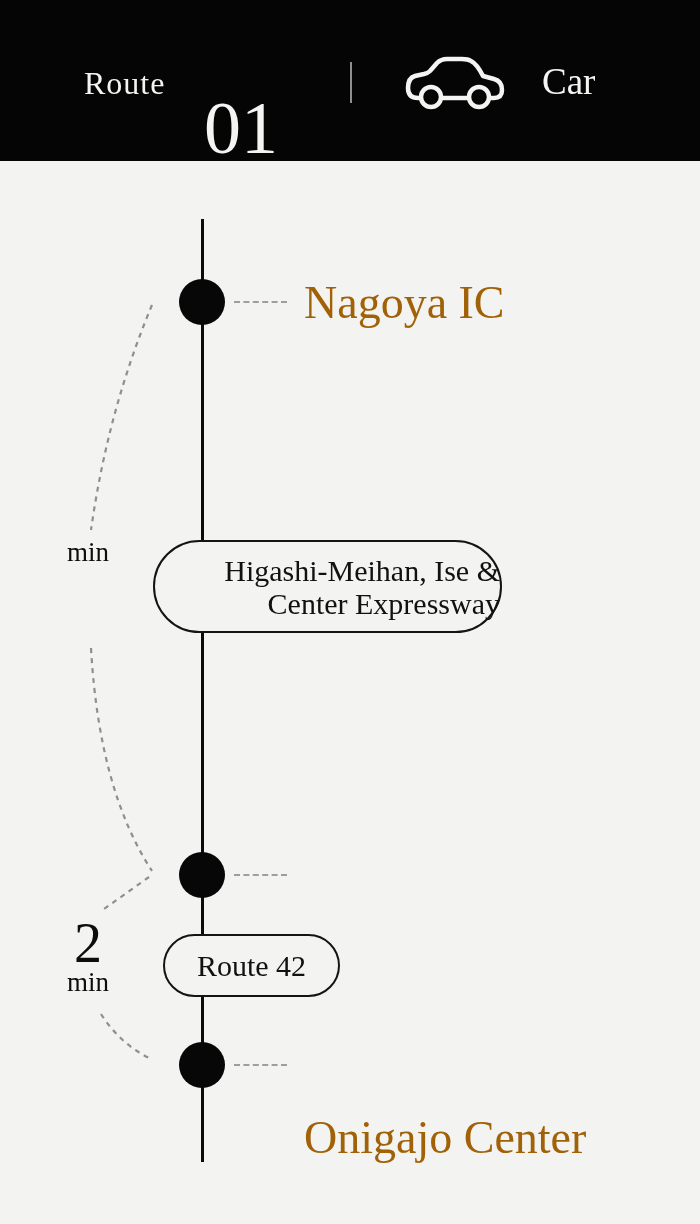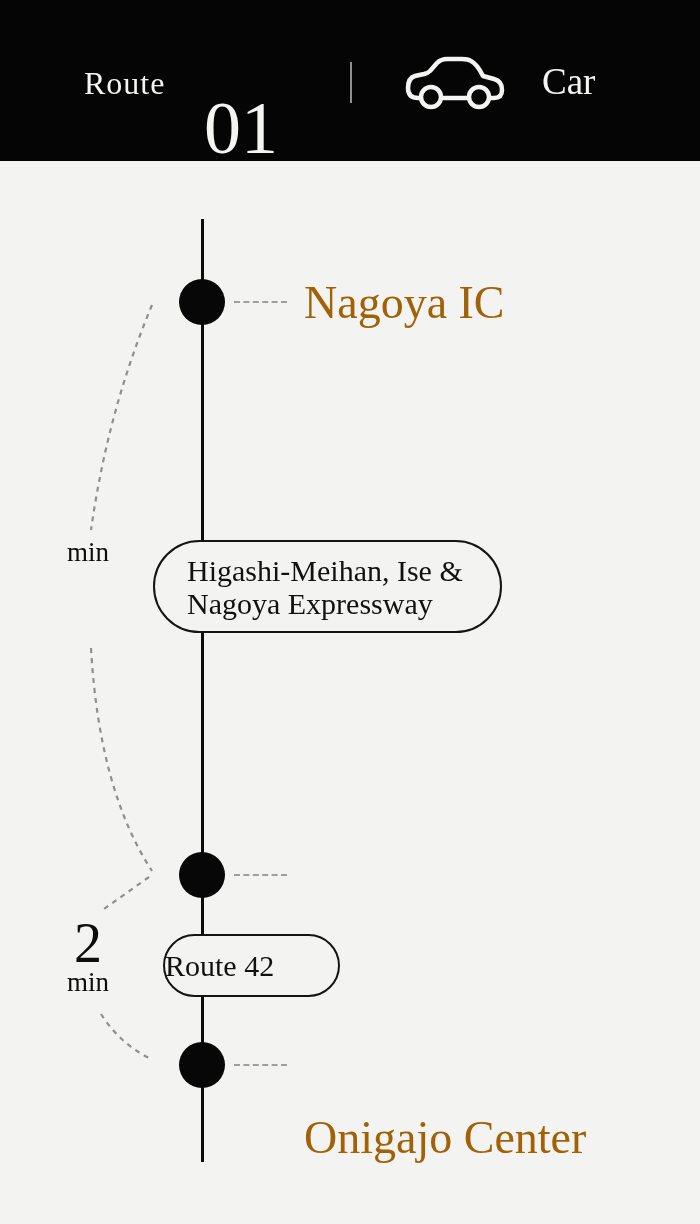--- a/index.html
+++ b/index.html
@@ -97,31 +97,33 @@
   .stop-label span { display: block; }
 
   
   .road-pill {
     position: absolute;
     background: var(--page-bg, #f3f3f1);
     border: 2.5px solid #141414;
     display: flex;
     flex-direction: column;
     justify-content: center;
+    align-items: flex-end;
   }
   .pill-expressway {
     left: 153px; top: 540px;
     width: 349px; height: 93px;
     border-radius: 47px;
     padding-left: 32px;
   }
   .pill-route42 {
     left: 163px; top: 934px;
     width: 177px; height: 63px;
     border-radius: 32px;
+    align-items: center;
   }
   .road-pill span {
     display: block;
     font-size: 30px;
     line-height: 33px;
     color: #111;
     white-space: nowrap;
   }
 
   
@@ -188,21 +190,21 @@
 </div>
 
 <div class="stop-dot dot-onigajo"></div>
 <div class="stop-connector conn-onigajo"></div>
 <div class="stop-label label-onigajo">
   <span>Onigajo Center</span>
 </div>
 
 <div class="road-pill pill-expressway">
   <span>Higashi-Meihan, Ise &amp;</span>
-  <span>Nagoya Expressway</span>
+  <span>Center Expressway</span>
 </div>
 <div class="road-pill pill-route42">
   <span>Route 42</span>
 </div>
 
 <div class="duration duration-150">
   <span class="duration-unit">min</span>
 </div>
 <div class="duration duration-2">
   <span class="duration-value">2</span>

